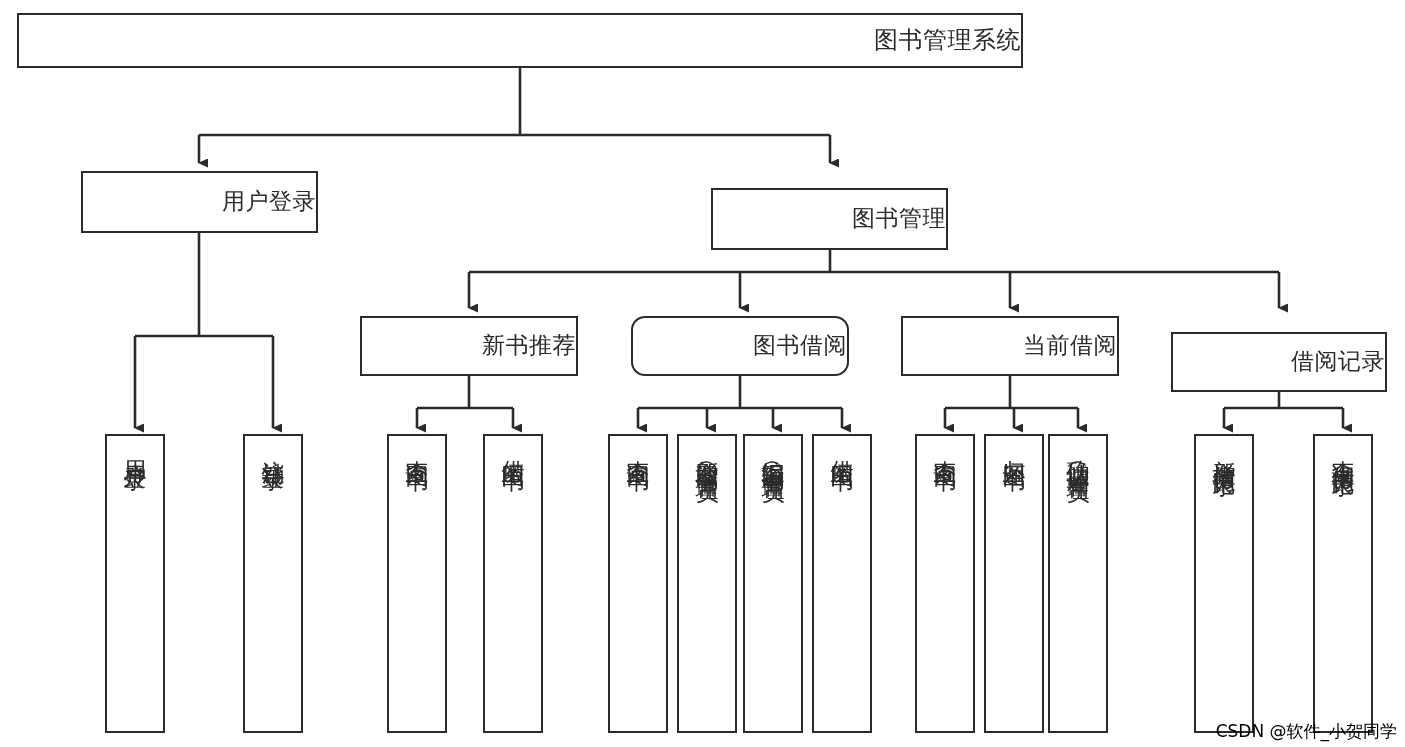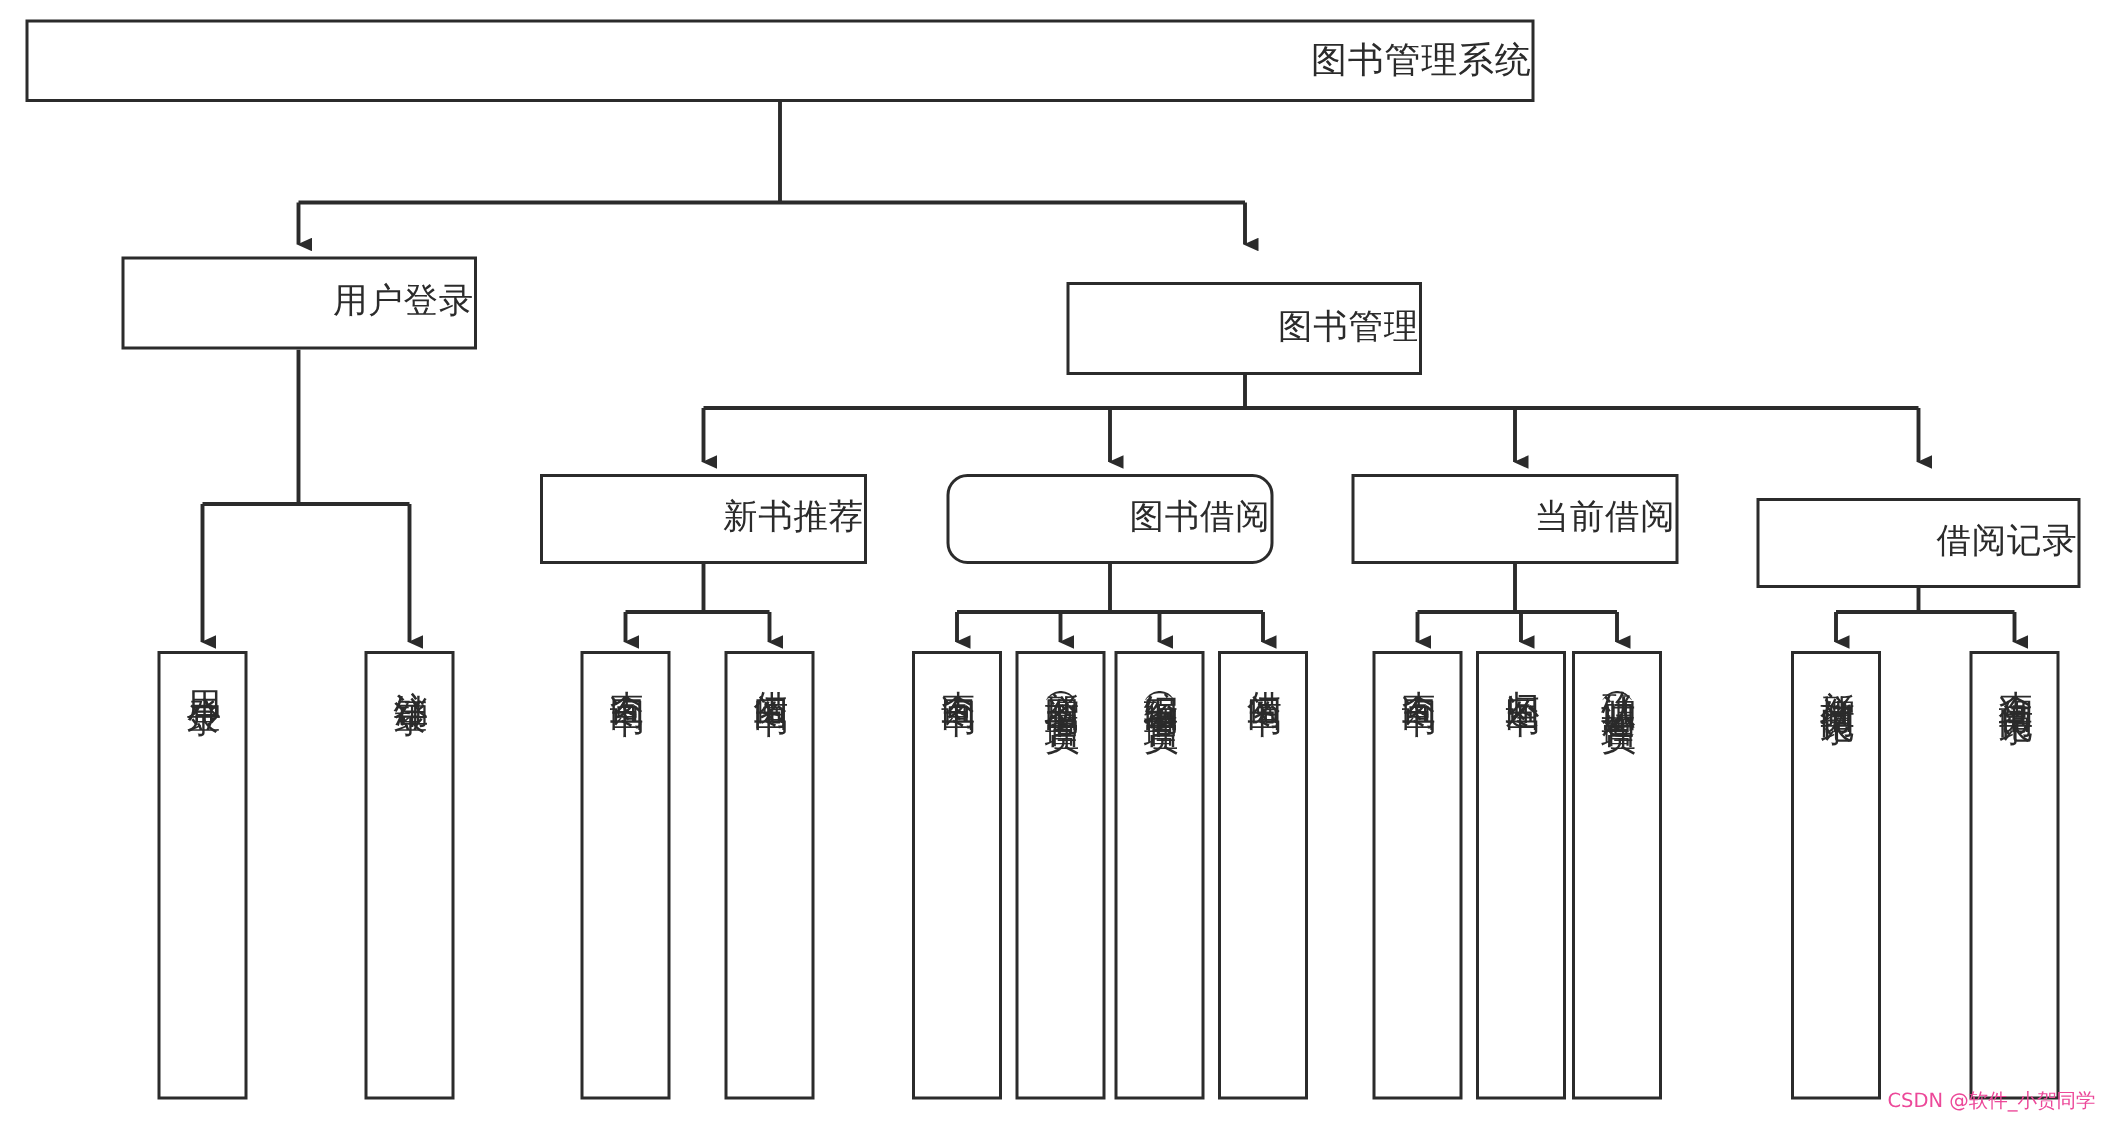--- a/index.html
+++ b/index.html
@@ -61,22 +61,22 @@
     writing-mode: vertical-rl;
     text-orientation: upright;
     font-size: 23px;
     letter-spacing: 3px;
     line-height: 1;
   }
   #watermark {
     position: absolute;
     right: 8px;
     bottom: 4px;
-    font-size: 13px;
-    color: #ec4899;
+    font-size: 17px;
+    color: #000000;
     z-index: 5;
     white-space: nowrap;
     user-select: none;
     margin-left: 31px;
   }
 </style>
 </head>
 <body>
 
 <div id="diagram-root">

